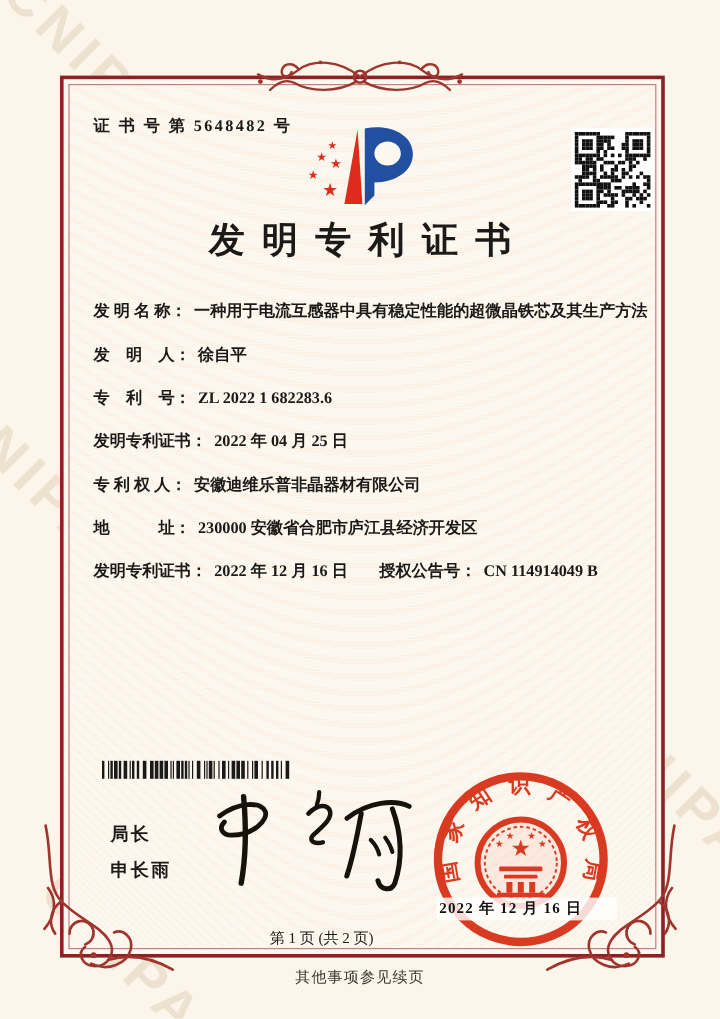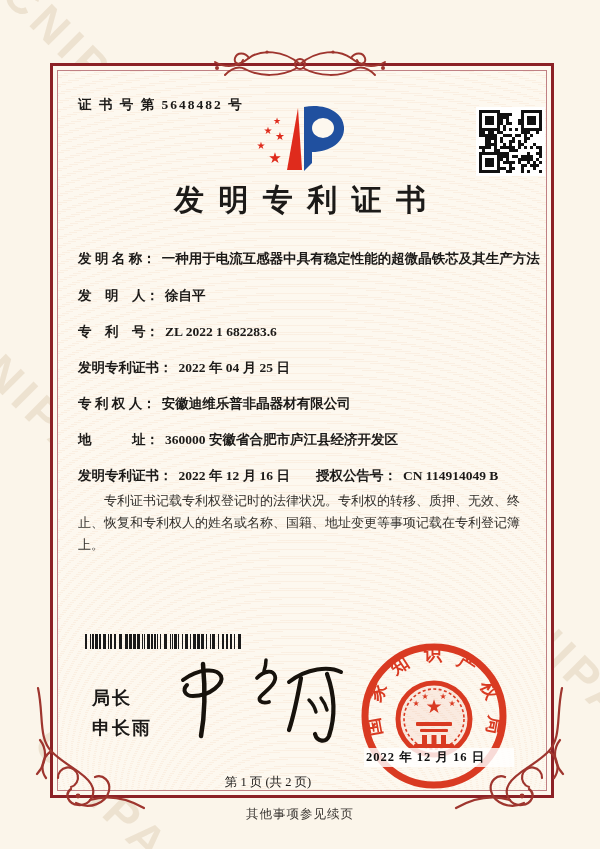--- a/index.html
+++ b/index.html
@@ -38,21 +38,21 @@
   }
   .field-row{position:absolute;left:78px;width:450px;font-size:13.5px;white-space:nowrap;}
   .field-label{font-weight:700;display:inline-block;}
   .field-value{font-weight:600;display:inline-block;margin-left:6px;}
   .field-pair2{position:absolute;left:238px;top:0;}
   .paragraphs{position:absolute;left:78px;top:490px;width:452px;font-size:13px;
       line-height:22px;color:#33302c;}
   .paragraphs p{margin:0;text-indent:2em;font-weight:500;}
   .barcode{position:absolute;left:85px;top:634px;width:156px;height:15px;display:flex;}
   .barcode span{height:100%;display:block;}
-  .sig-label{position:absolute;left:92px;font-size:18px;font-weight:700;letter-spacing:2px;text-align:right;}
+  .sig-label{position:absolute;left:92px;font-size:15px;font-weight:700;letter-spacing:2px;text-align:right;}
   .signature{position:absolute;left:165px;top:652px;}
   .seal{position:absolute;left:358px;top:640px;width:152px;height:152px;}
   .seal-date{
     position:absolute;left:6px;top:108px;width:146px;
     font-size:12.5px;font-weight:600;color:#111;white-space:nowrap;
     background:rgba(255,255,255,0.82);padding:1px 2px;letter-spacing:1px;
   }
   .footer-page{position:absolute;left:0;top:774px;width:536px;text-align:center;font-size:12.5px;}
   .continuation{position:absolute;left:0;top:806px;width:600px;text-align:center;font-size:12.5px;color:#3a3632;letter-spacing:1px;}
 </style>
@@ -577,31 +577,30 @@
 <div class="field-row" style="top:323px;">
   <span class="field-label">专　利　号：</span><span class="field-value">ZL 2022 1 682283.6</span>
 </div>
 <div class="field-row" style="top:359px;">
   <span class="field-label">发明专利证书：</span><span class="field-value">2022 年 04 月 25 日</span>
 </div>
 <div class="field-row" style="top:395px;">
   <span class="field-label">专 利 权 人：</span><span class="field-value">安徽迪维乐普非晶器材有限公司</span>
 </div>
 <div class="field-row" style="top:431px;">
-  <span class="field-label">地　　　址：</span><span class="field-value">360000  安徽省合肥市庐江县经济开发区</span>
+  <span class="field-label">地　　　址：</span><span class="field-value">230000  安徽省合肥市庐江县经济开发区</span>
 </div>
 <div class="field-row" style="top:467px;">
   <span class="field-label">发明专利证书：</span><span class="field-value">2022 年 12 月 16 日</span>
   <span class="field-pair2">
     <span class="field-label">授权公告号：</span><span class="field-value">CN 114914049 B</span>
   </span>
 </div>
 
 <div class="paragraphs">
-  <p>专利证书记载专利权登记时的法律状况。专利权的转移、质押、无效、终止、恢复和专利权人的姓名或名称、国籍、地址变更等事项记载在专利登记簿上。</p>
 </div>
 
 <div class="barcode" id="barcode">
     <span style="width: 2px; background: rgb(26, 26, 26);"></span>
     <span style="width: 3px; background: transparent;"></span>
     <span style="width: 1px; background: rgb(26, 26, 26);"></span>
     <span style="width: 1px; background: transparent;"></span>
     <span style="width: 2px; background: rgb(26, 26, 26);"></span>
     <span style="width: 1px; background: transparent;"></span>
     <span style="width: 3px; background: rgb(26, 26, 26);"></span>

